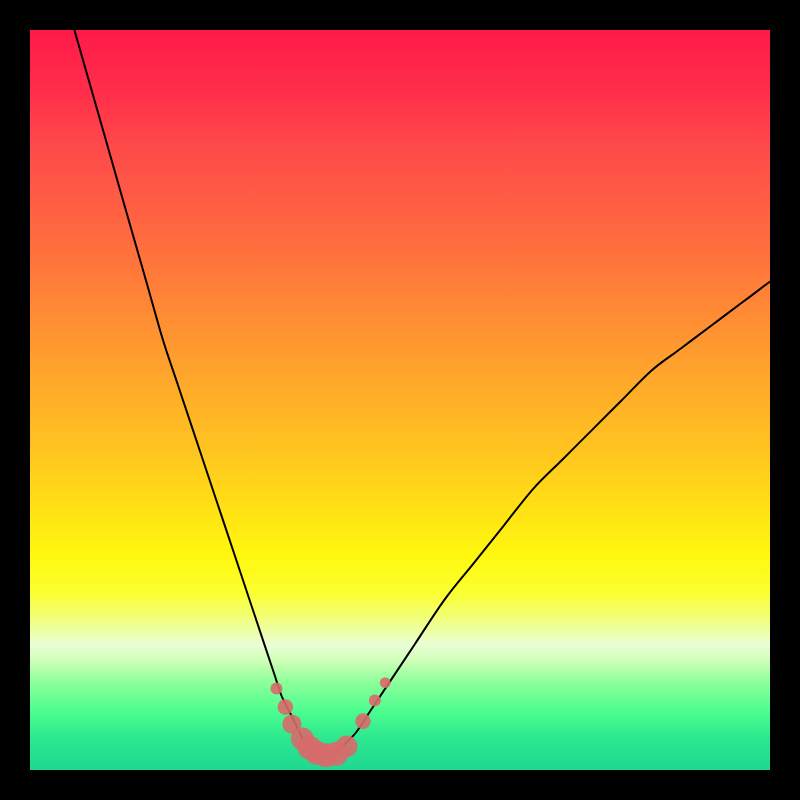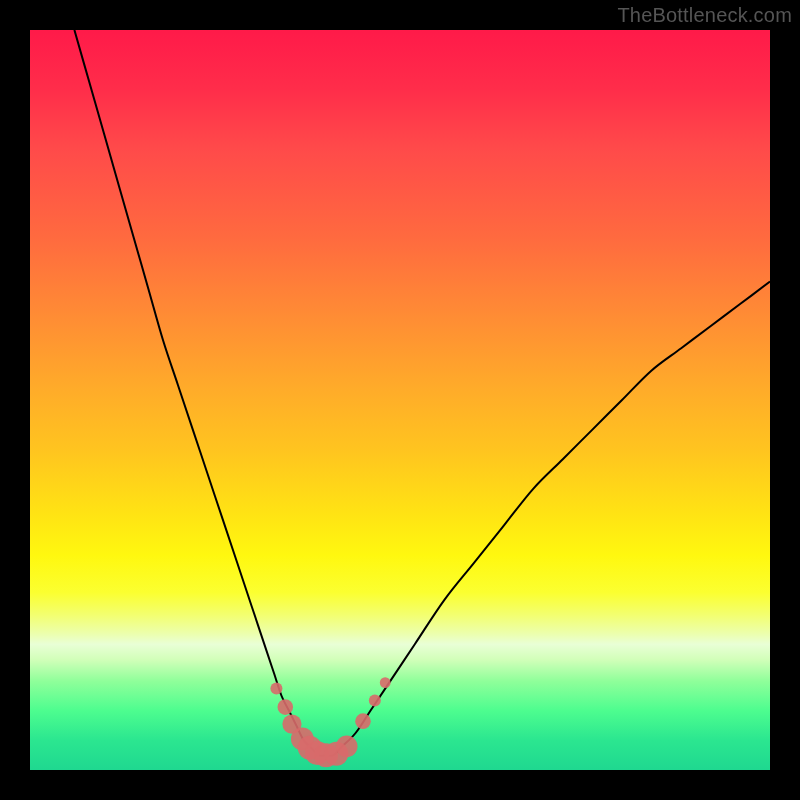--- a/index.html
+++ b/index.html
@@ -57,21 +57,20 @@
     font-size: 20px;
     font-weight: 500;
     letter-spacing: 0.2px;
     user-select: none;
   }
 </style>
 </head>
 <body>
 
 <div class="frame">
-  <div class="watermark">TheBottleneck.com</div>
   <div class="plot">
     <svg class="svg-layer" viewBox="0 0 740 740" preserveAspectRatio="none">
       <path id="curve-path" fill="none" stroke="#000000" stroke-width="2" d="M 44.4 0 C 46.86666666666667 8.633333333333326 54.266666666666666 34.53333333333329 59.2 51.799999999999955 C 64.13333333333334 69.06666666666662 69.06666666666666 86.33333333333336 74 103.60000000000002 C 78.93333333333334 120.86666666666669 83.86666666666666 138.1333333333333 88.8 155.39999999999998 C 93.73333333333333 172.66666666666666 98.66666666666667 189.93333333333337 103.60000000000001 207.20000000000005 C 108.53333333333335 224.46666666666673 113.46666666666667 241.73333333333335 118.4 259 C 123.33333333333334 276.26666666666665 128.26666666666665 294.76666666666665 133.2 310.8 C 138.13333333333333 326.83333333333337 143.06666666666666 340.4 148 355.2 C 152.93333333333334 370 157.86666666666667 384.79999999999995 162.8 399.59999999999997 C 167.73333333333335 414.4 172.66666666666666 429.2 177.6 444 C 182.53333333333333 458.8 187.46666666666667 473.59999999999997 192.4 488.4 C 197.33333333333334 503.2 202.26666666666668 518 207.20000000000002 532.8 C 212.13333333333335 547.5999999999999 217.06666666666666 562.4000000000001 222 577.2 C 226.93333333333334 592 233.10000000000002 610.5 236.8 621.6 C 240.5 632.7 241.73333333333335 636.4 244.20000000000002 643.8 C 246.66666666666669 651.1999999999999 249.13333333333335 659.8333333333334 251.60000000000002 666 C 254.0666666666667 672.1666666666666 256.53333333333336 675.8666666666666 259 680.8 C 261.46666666666664 685.7333333333333 263.9333333333333 690.6666666666667 266.4 695.6 C 268.8666666666667 700.5333333333333 271.33333333333337 706.7 273.8 710.4 C 276.26666666666665 714.0999999999999 278.73333333333335 715.3333333333333 281.2 717.8 C 283.66666666666663 720.2666666666667 286.1333333333333 723.9666666666667 288.6 725.2 C 291.0666666666667 726.4333333333334 293.53333333333336 725.2 296 725.2 C 298.46666666666664 725.2 300.9333333333333 726.4333333333334 303.4 725.2 C 305.8666666666667 723.9666666666667 307.1 721.5 310.8 717.8 C 314.5 714.0999999999999 320.6666666666667 709.1666666666666 325.6 703 C 330.53333333333336 696.8333333333334 335.4666666666667 688.1999999999999 340.40000000000003 680.8 C 345.33333333333337 673.4 347.8 669.7 355.2 658.6 C 362.59999999999997 647.5 374.93333333333334 629 384.8 614.2 C 394.6666666666667 599.4000000000001 404.53333333333336 583.3666666666667 414.40000000000003 569.8 C 424.2666666666667 556.2333333333332 434.1333333333333 545.1333333333333 444 532.8 C 453.8666666666667 520.4666666666666 463.73333333333335 508.13333333333327 473.6 495.79999999999995 C 483.4666666666667 483.46666666666664 493.33333333333337 469.9 503.20000000000005 458.8 C 513.0666666666667 447.70000000000005 522.9333333333333 439.06666666666666 532.8 429.2 C 542.6666666666666 419.3333333333333 552.5333333333333 409.46666666666664 562.4 399.59999999999997 C 572.2666666666667 389.7333333333333 582.1333333333333 379.8666666666667 592 370 C 601.8666666666667 360.1333333333333 611.7333333333333 349.0333333333333 621.6 340.4 C 631.4666666666667 331.76666666666665 641.3333333333334 325.6 651.2 318.20000000000005 C 661.0666666666667 310.80000000000007 670.9333333333334 303.4 680.8000000000001 296 C 690.6666666666667 288.6 700.5333333333333 281.20000000000005 710.4 273.8 C 720.2666666666667 266.4 735.0666666666666 255.29999999999998 740 251.59999999999997"></path>
       <g id="markers">
           <circle cx="246.41999999999996" cy="658.6" r="6" fill="#d86a6a" fill-opacity="0.9"></circle>
           <circle cx="255.29999999999998" cy="677.1" r="7.800000000000001" fill="#d86a6a" fill-opacity="0.9"></circle>
           <circle cx="261.96" cy="694.12" r="9.600000000000001" fill="#d86a6a" fill-opacity="0.9"></circle>
           <circle cx="272.32" cy="708.92" r="11.399999999999999" fill="#d86a6a" fill-opacity="0.9"></circle>
           <circle cx="279.71999999999997" cy="717.8" r="12" fill="#d86a6a" fill-opacity="0.9"></circle>
           <circle cx="287.11999999999995" cy="722.98" r="12" fill="#d86a6a" fill-opacity="0.9"></circle>

